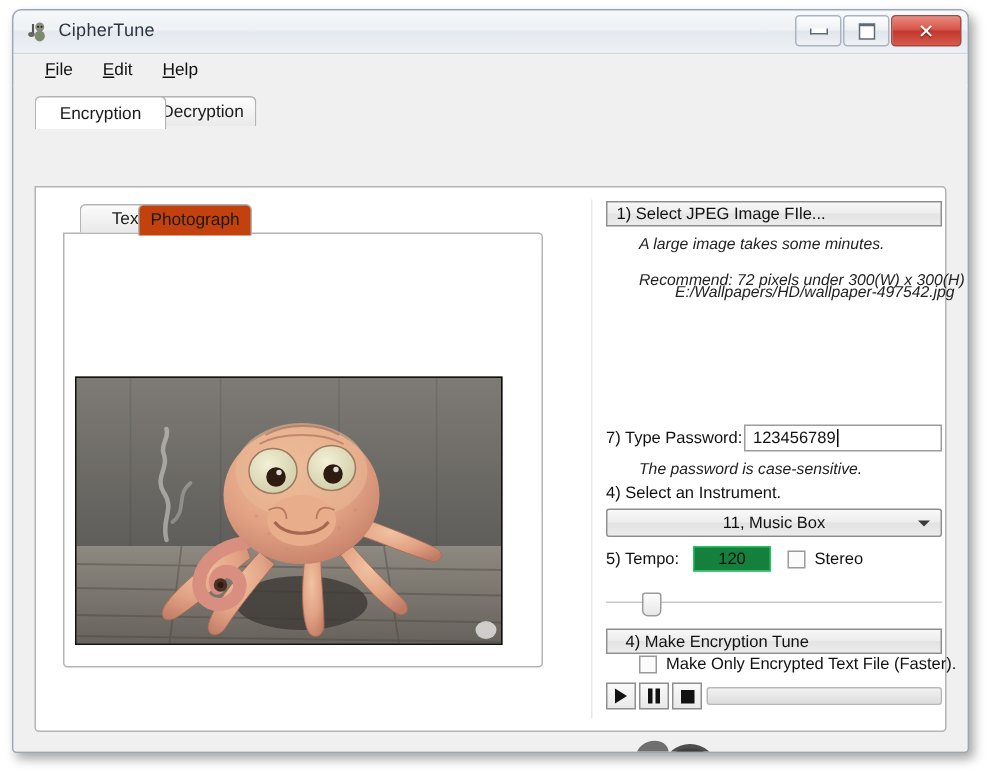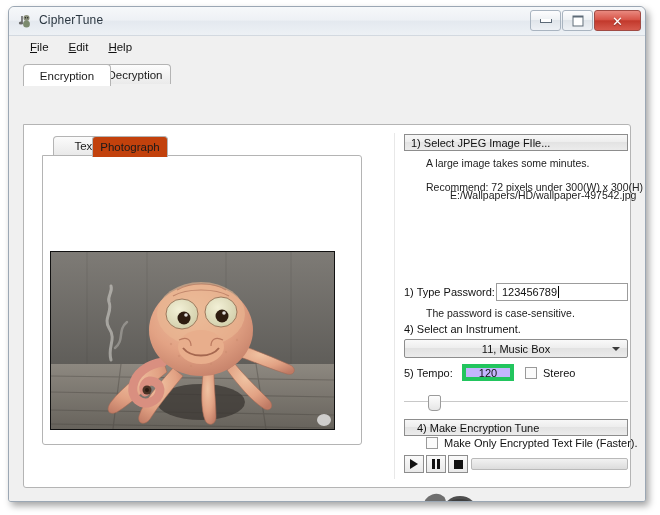--- a/index.html
+++ b/index.html
@@ -111,21 +111,21 @@
 
   
   .rpanel { position: absolute; left: 380px; top: 8px; right: 9px; bottom: 8px; }
 
   .btn-wide {
     position: absolute; left: 0; width: 224px; height: 17px; box-sizing: border-box;
     background: linear-gradient(to bottom,#f7f7f7 0%, #ededed 48%, #e3e3e3 50%, #ececec 100%);
     border: 1px solid #8d8d8d;
     font-size: 11px; color: #111; display: flex; align-items: center; padding-left: 6px;
   }
-  .hint { position: absolute; font-size: 10.5px; color: #222; white-space: nowrap; }
+  .hint { position: absolute; font-size: 10.5px; color: #222; white-space: nowrap; font-style: italic; }
   .lbl { position: absolute; font-size: 11px; color: #111; white-space: nowrap; }
 
   .pw-box {
     position: absolute; left: 92px; top: 150px; width: 132px; height: 18px; box-sizing: border-box;
     background: #fff; border: 1px solid #9c9c9c;
     font-size: 11px; color: #111; display: flex; align-items: center; padding-left: 5px;
   }
   .caret { display: inline-block; width: 1px; height: 12px; background: #000; margin-left: 1px; }
 
   .combo {
@@ -134,21 +134,21 @@
     border: 1px solid #8d8d8d; border-radius: 2px;
     font-size: 11px; color: #111; display: flex; align-items: center; justify-content: center;
   }
   .combo .arrow {
     position: absolute; right: 7px; top: 50%; transform: translateY(-50%);
     width: 0; height: 0; border-left: 4px solid transparent; border-right: 4px solid transparent; border-top: 4px solid #3a3a3a;
   }
 
   .num-box {
     position: absolute; left: 58px; top: 231px; width: 52px; height: 17px; box-sizing: border-box;
-    background: #c4b5fd; border: 4px solid #22c55e;
+    background: #15803d; border: 1px solid #22c55e;
     font-size: 11px; color: #111; display: flex; align-items: center; justify-content: center;
   }
   .chk { position: absolute; width: 12px; height: 12px; box-sizing: border-box; background: #fbfbfb; border: 1px solid #9a9a9a; }
 
   .slider { position: absolute; left: 0; top: 262px; width: 224px; height: 14px; }
   .slider .track { position: absolute; left: 0; top: 6px; width: 224px; height: 1px; background: #c8c8c8; }
   .slider .thumb {
     position: absolute; top: 0; left: 24px; width: 11px; height: 14px;
     background: linear-gradient(to bottom,#fdfdfd,#e6e6e6);
     border: 1px solid #9b9b9b; border-radius: 2px 2px 4px 4px;
@@ -315,21 +315,21 @@
         <div class="vsplit"></div>
 
         <div class="rpanel">
 
           <div class="btn-wide" style="top:1px;">1) Select JPEG Image FIle...</div>
 
           <div class="hint" style="left:22px; top:24px;">A large image takes some minutes.</div>
           <div class="hint" style="left:22px; top:28px;margin-top:20px;">Recommend: 72 pixels under 300(W) x 300(H)</div>
           <div class="hint" style="left:46px; top:56px;">E:/Wallpapers/HD/wallpaper-497542.jpg</div>
 
-          <div class="lbl" style="left:0; top:153px;">1) Type Password:</div>
+          <div class="lbl" style="left:0; top:153px;">7) Type Password:</div>
           <div class="pw-box">
             <span>123456789</span>
               <span class="caret"></span>
           </div>
           <div class="hint" style="left:22px; top:174px;">The password is case-sensitive.</div>
 
           <div class="lbl" style="left:0; top:190px;">4) Select an Instrument.</div>
           <div class="combo">
             <span>11, Music Box</span>
             <span class="arrow"></span>

